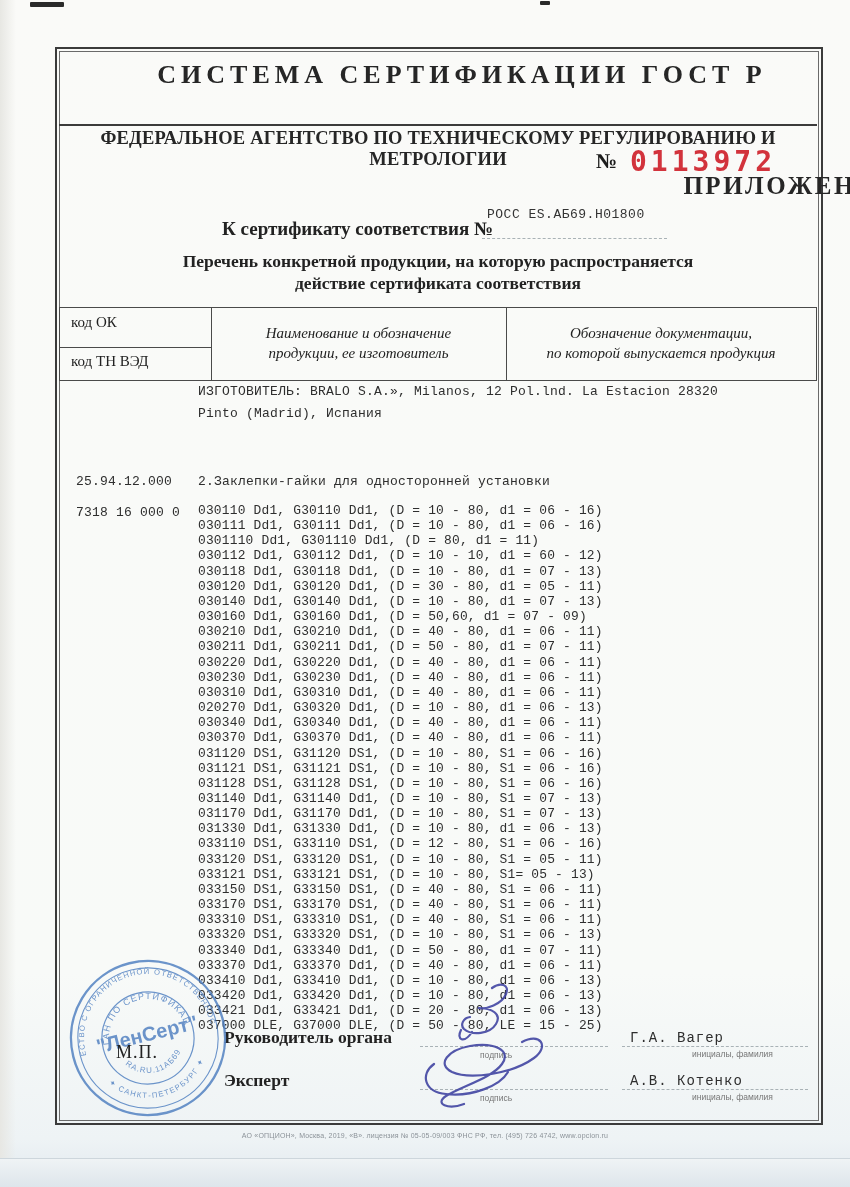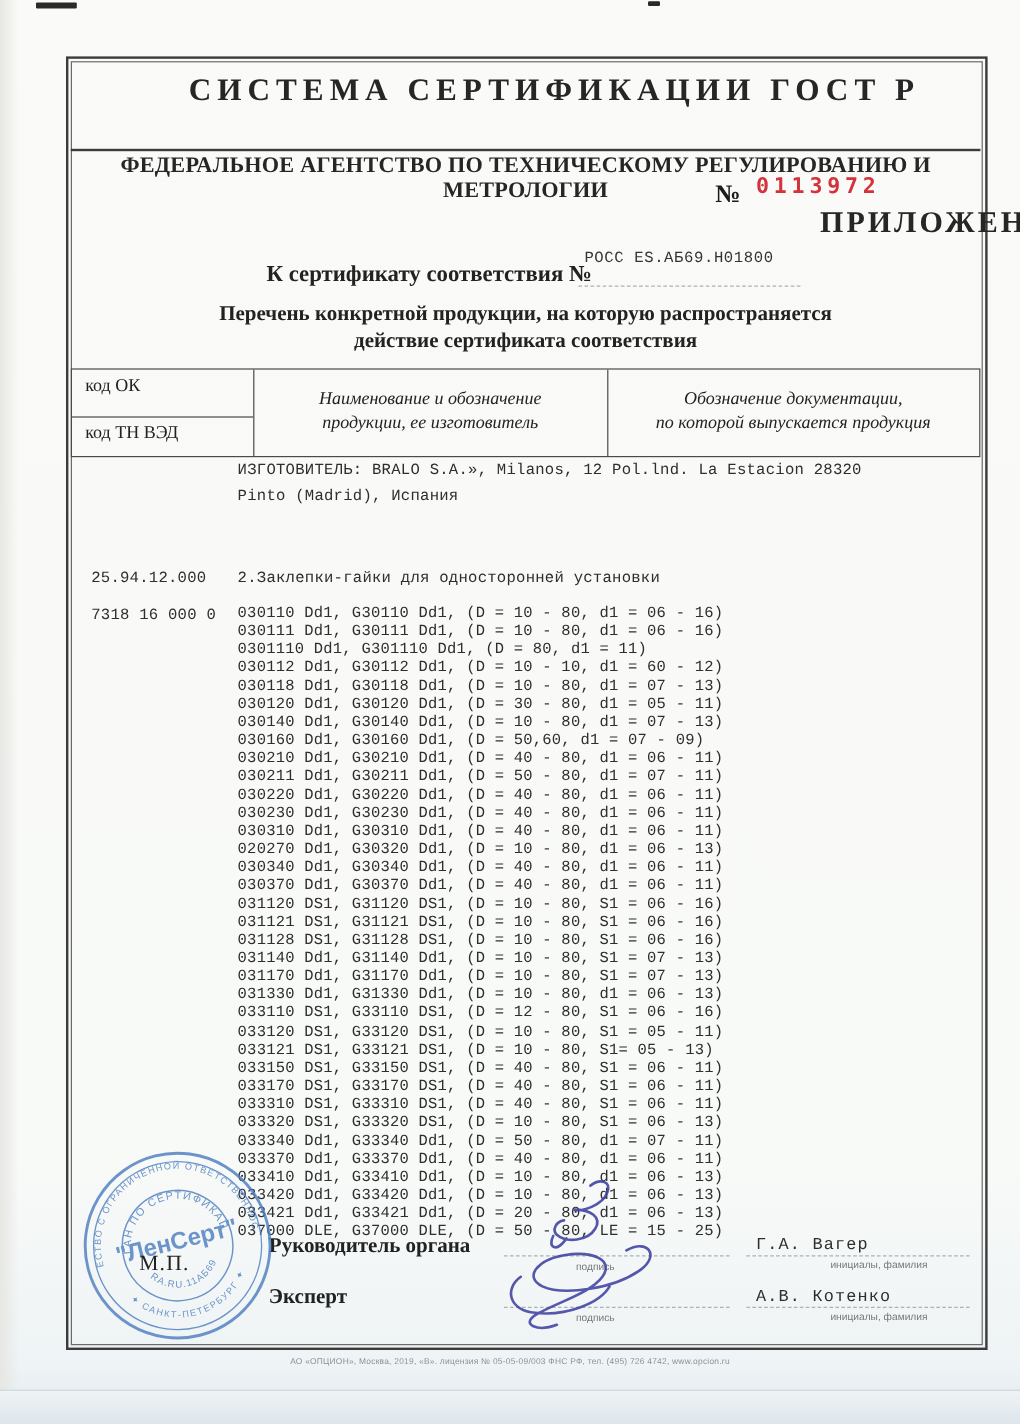--- a/index.html
+++ b/index.html
@@ -17,21 +17,21 @@
   .frame{left:55px;top:47px;width:764px;height:1074px;border:2px solid #3b3b3b;}
   .frame-inner{position:absolute;left:2px;top:2px;right:2px;bottom:2px;border:1px solid #6a6a6a;}
   .hdr-divider{left:59px;top:124px;width:758px;height:2px;background:#3b3b3b;}
   .title1{left:59px;top:60px;width:806px;text-align:center;font-weight:bold;
           font-size:26px;letter-spacing:5px;color:#262626;}
   .title2{left:59px;top:96px;width:758px;text-align:center;font-weight:bold;
           font-size:18.5px;letter-spacing:0.2px;color:#262626;margin-top:32px;}
   .mono{font-family:"Liberation Mono","DejaVu Sans Mono",monospace;}
   .sans{font-family:"Liberation Sans","DejaVu Sans",sans-serif;}
   .no-label{left:596px;top:149px;font-size:21px;font-weight:bold;}
-  .serial{left:630px;top:145px;font-size:18px;font-weight:bold;letter-spacing:4px;
+  .serial{left:630px;top:145px;font-size:28px;font-weight:bold;letter-spacing:4px;
           font-family:"DejaVu Sans Mono",monospace;}
   .doc-title{left:59px;top:172px;width:838px;text-align:right;font-weight:bold;
           font-size:25px;letter-spacing:2.5px;color:#262626;}
   .cert-label{left:222px;top:218px;font-size:19px;font-weight:bold;color:#222;}
   .cert-number{left:487px;top:207px;font-size:13px;letter-spacing:0.5px;color:#333;}
   .cert-line{left:482px;top:238px;width:185px;border-bottom:1px dashed #a9b2b6;}
   .purpose{left:59px;width:758px;text-align:center;font-weight:bold;font-size:17.5px;color:#222;}
   
   .tbl{left:59px;top:307px;width:756px;height:72px;border:1px solid #4a4a4a;}
   .tbl .v1{position:absolute;left:151px;top:0;width:1px;height:100%;background:#4a4a4a;}

